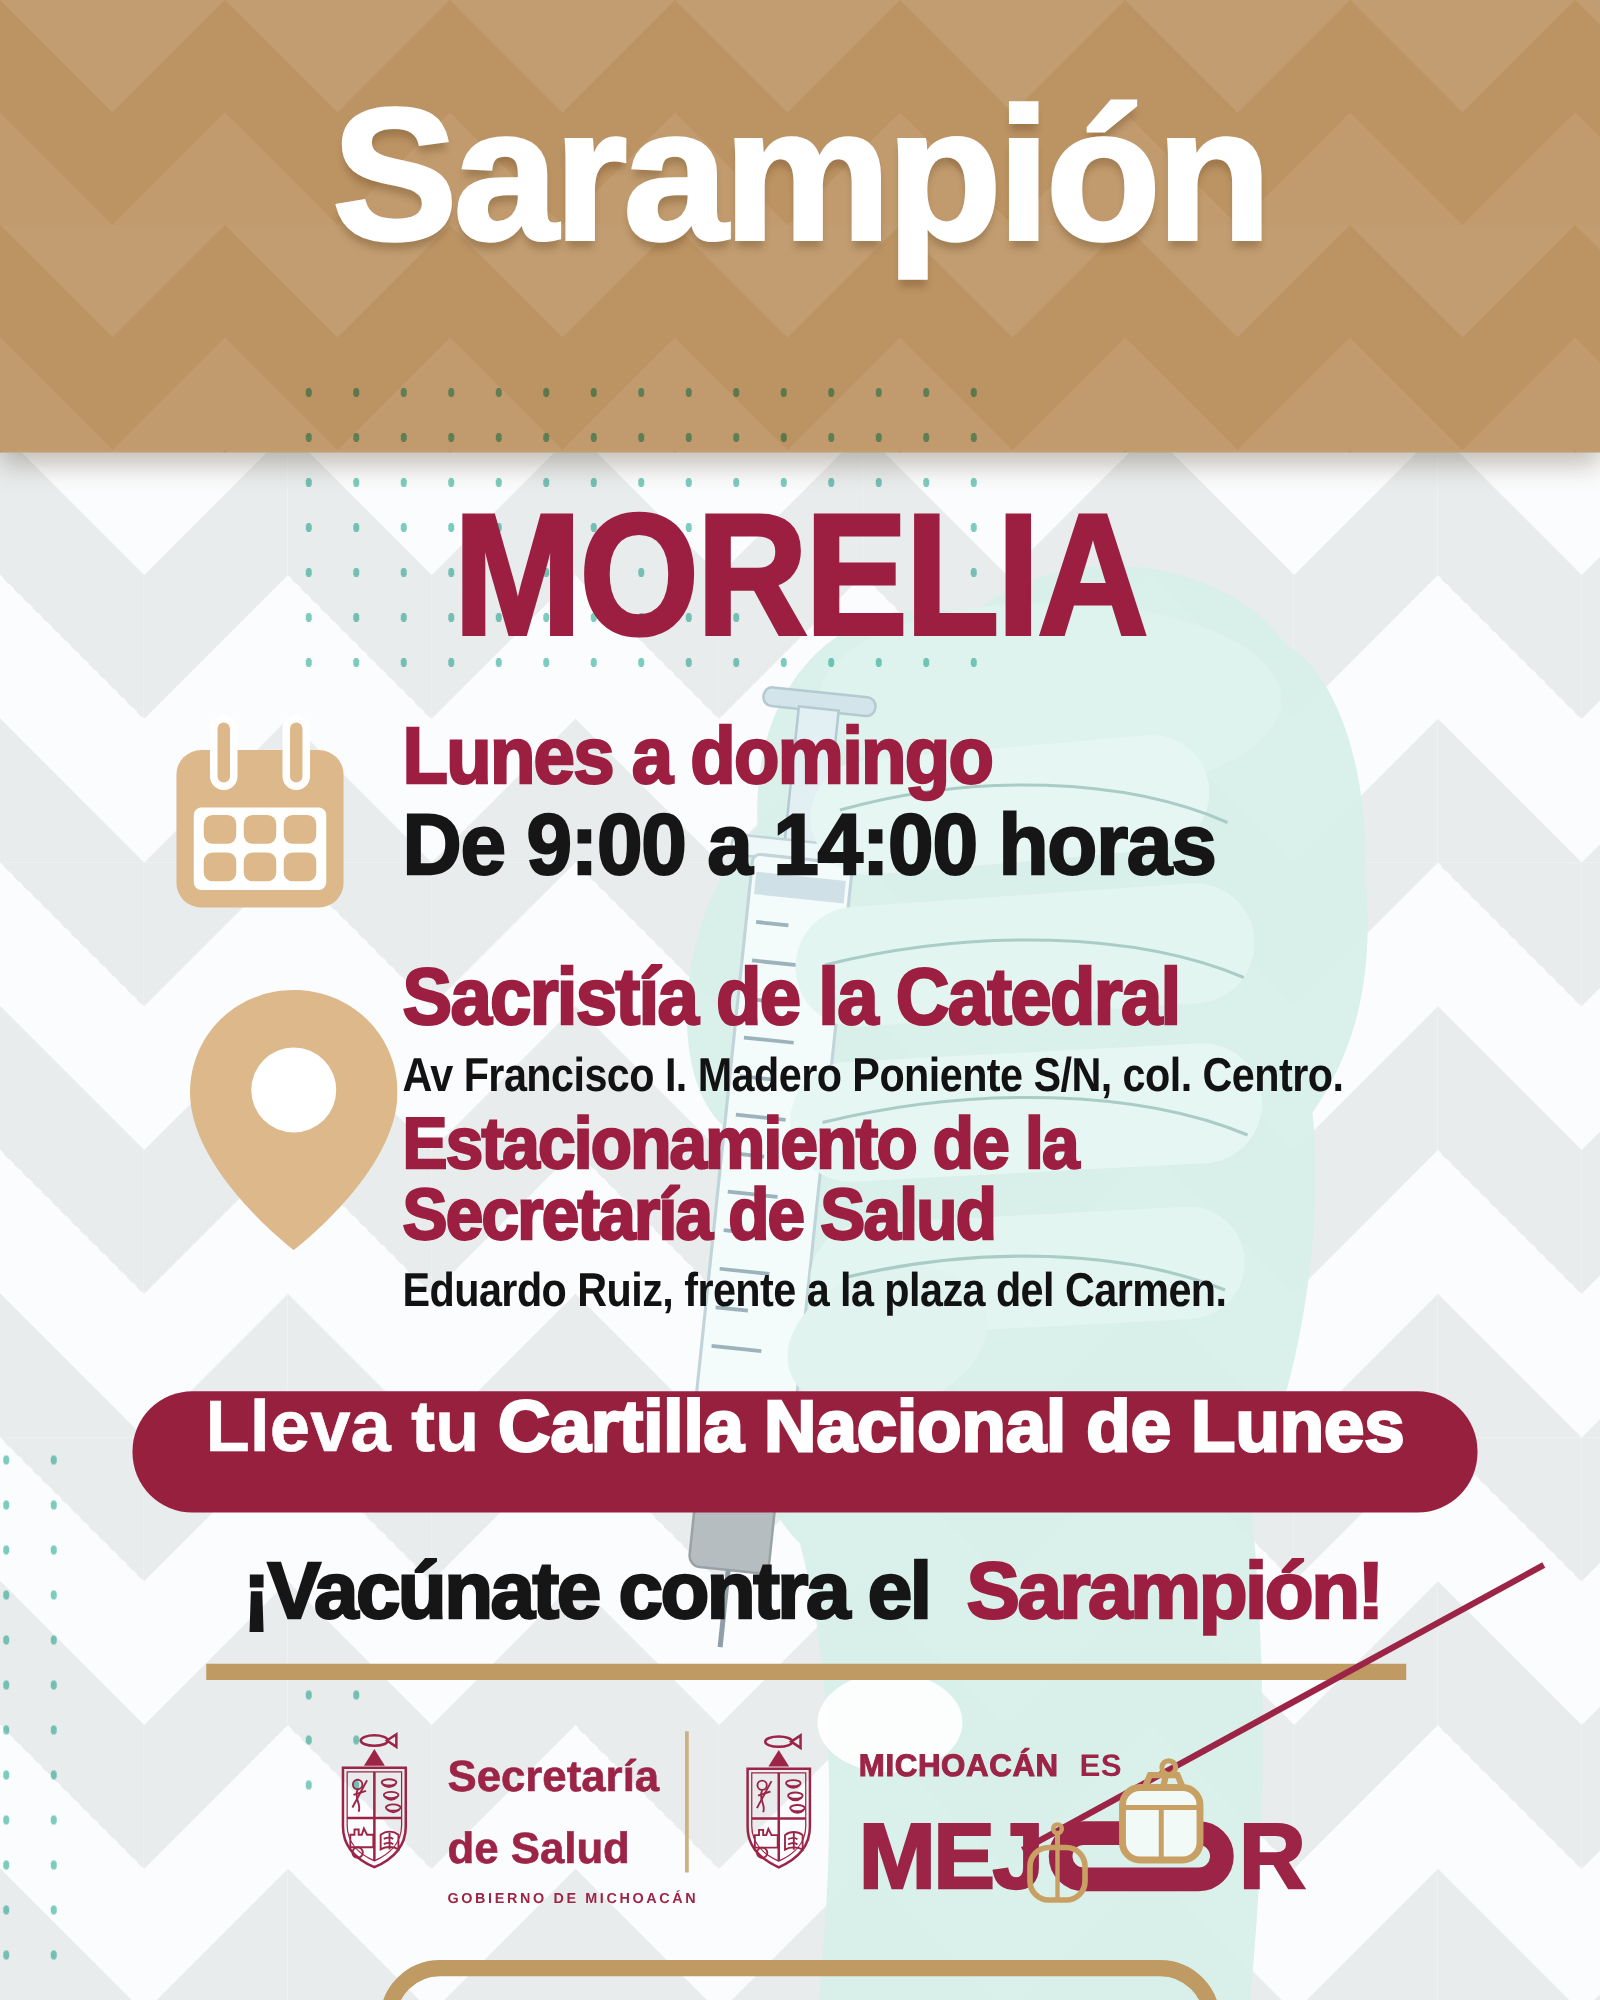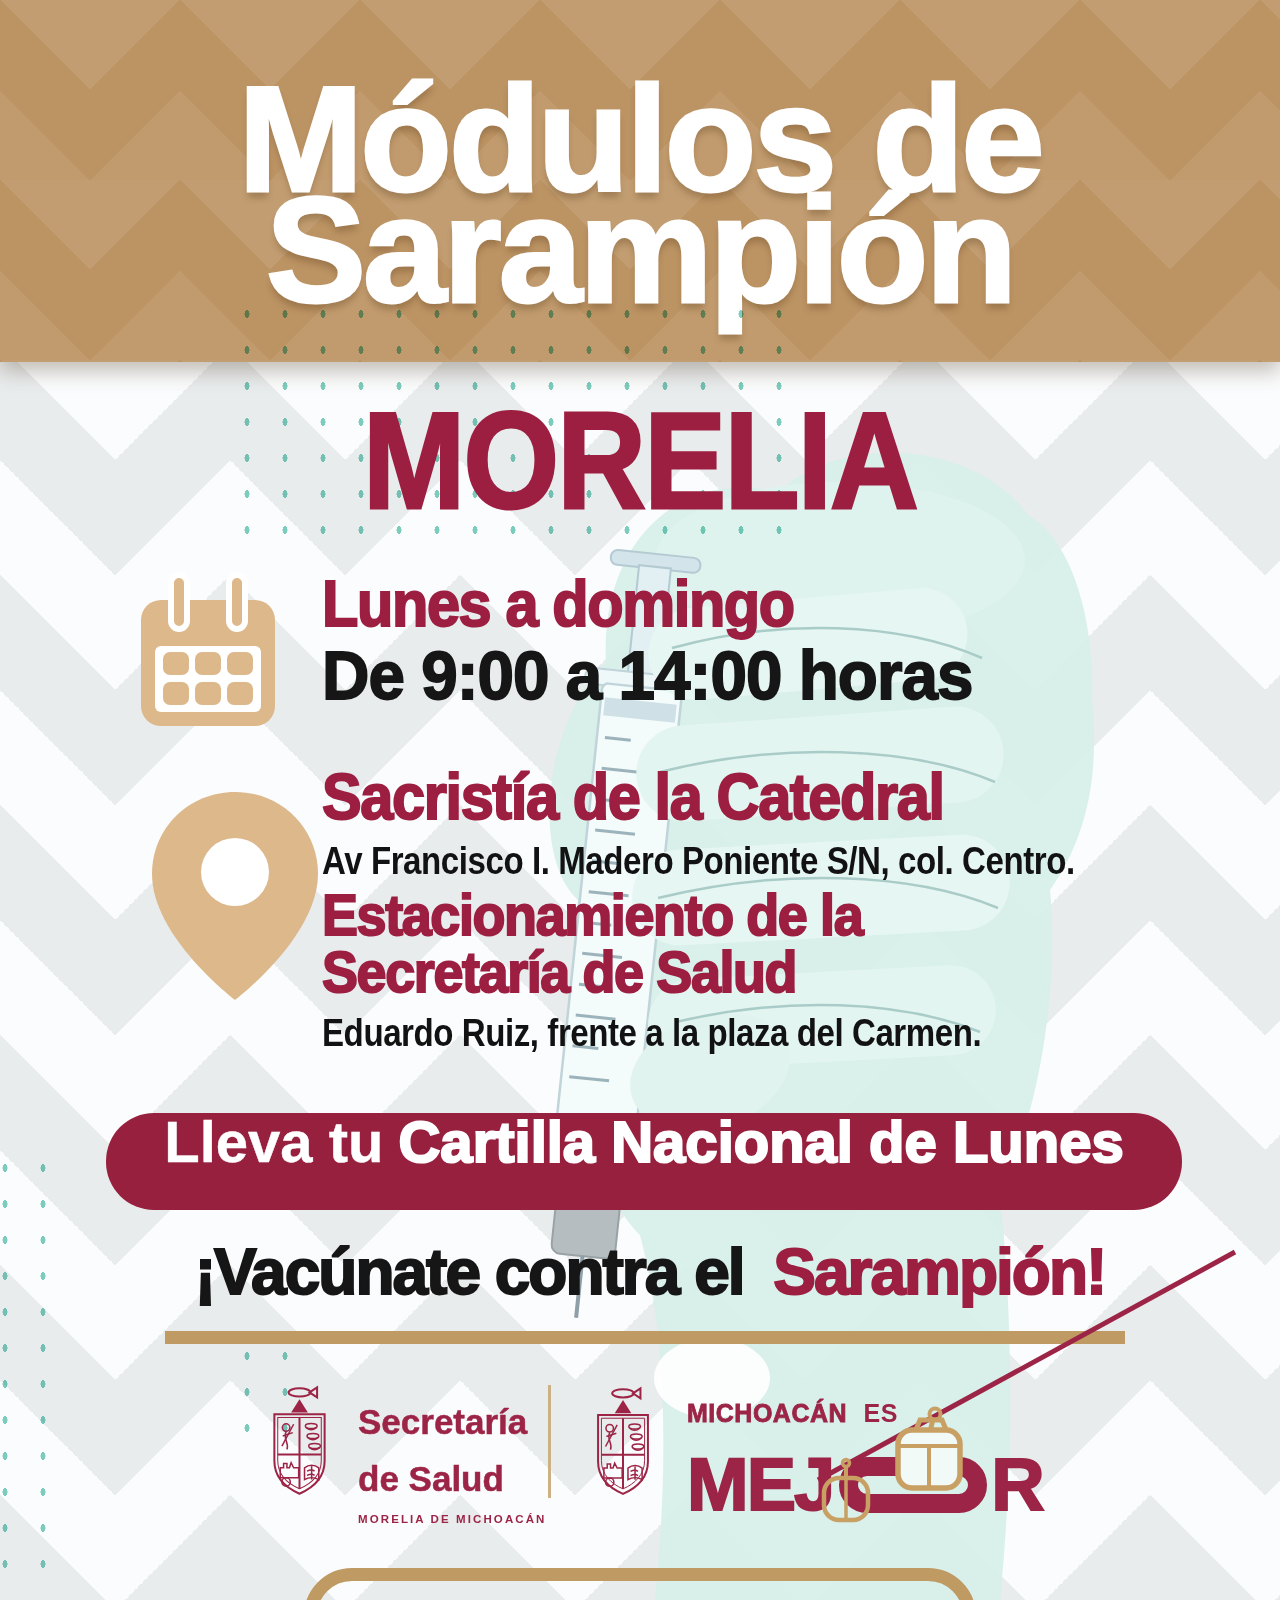--- a/index.html
+++ b/index.html
@@ -111,21 +111,20 @@
   }
   .cable-svg{left:0;top:0;z-index:6;pointer-events:none;}
 </style>
 </head>
 <body>
 
 <div class="poster">
 
   <div class="abs banner">
     <div class="title">
-      <div>Módulos de</div>
       <div>Sarampión</div>
     </div>
   </div>
 
   <svg class="abs hand-svg" width="1280" height="1600" viewBox="0 0 1280 1600">
     <path d="M655,1600 C668,1470 668,1340 640,1235 C585,1180 558,1040 578,900
              C532,858 542,726 606,662 C600,540 682,468 778,492
              C845,432 975,442 1028,515 C1072,540 1095,620 1092,700
              C1100,780 1085,840 1050,890 C1060,1000 1035,1120 1000,1195
              C1015,1340 1012,1480 1000,1600 Z" fill="#d6efe9" opacity="0.92"></path>
@@ -245,21 +244,21 @@
     <span class="hi">Sarampión!</span>
   </div>
   <div class="abs cta-underline"></div>
 
   <svg class="abs content" style="left:266px;top:1384px;" width="67" height="114" viewBox="0 0 80 136">
     <use href="#state-shield"></use>
   </svg>
   <div class="abs content sec-text">
     <div class="sec-l1">Secretaría</div>
     <div class="sec-l2">de Salud</div>
-    <div class="sec-sub">MORELIA DE MICHOACÁN</div>
+    <div class="sec-sub">GOBIERNO DE MICHOACÁN</div>
   </div>
 
   <div class="abs logo-divider"></div>
 
   <svg class="abs content" style="left:588px;top:1385px;" width="70" height="113" viewBox="0 0 80 136">
     <use href="#state-shield"></use>
   </svg>
   <div class="abs mich-line">
     <span class="b">MICHOACÁN</span>
     <span class="l">ES</span>

